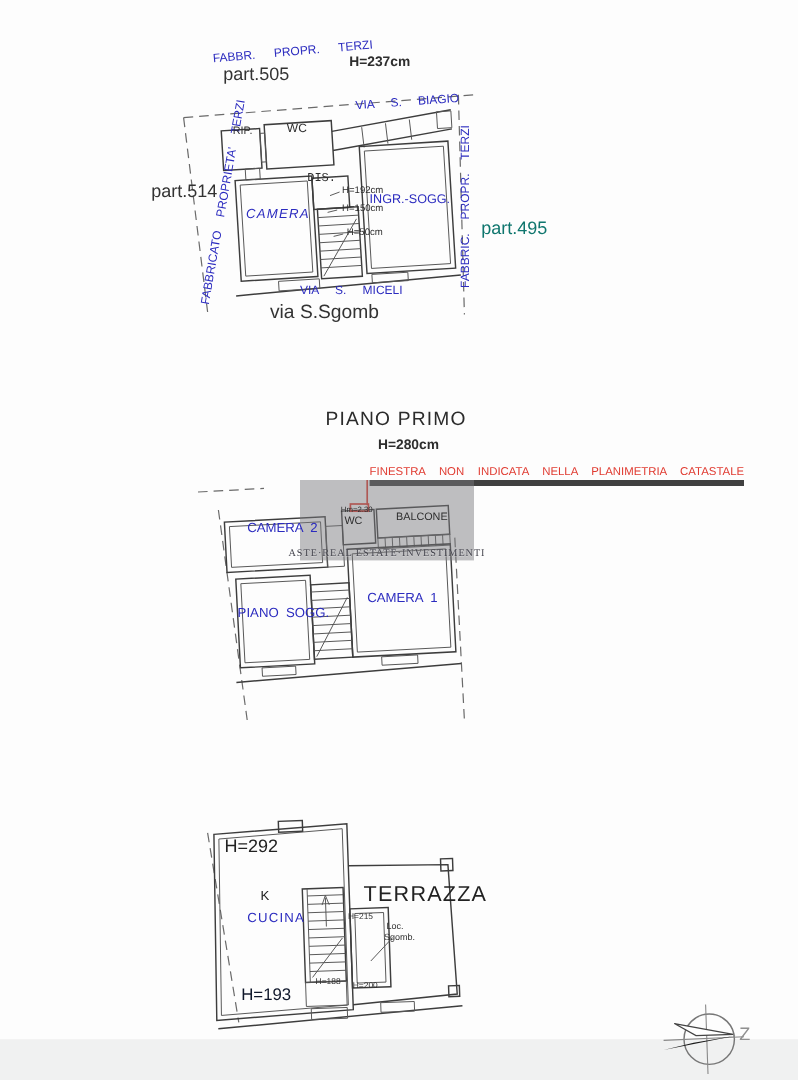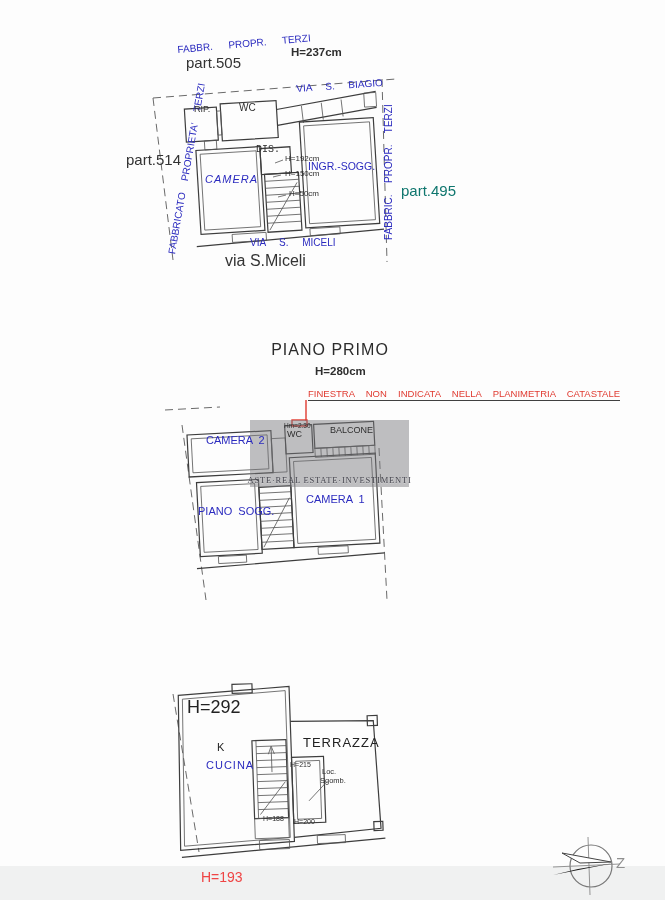--- a/index.html
+++ b/index.html
@@ -21,21 +21,21 @@
   .red{color:#e03a30;}
   .title{letter-spacing:1px;color:#2b2b2b;}
   .bold{font-weight:bold;}
   .center{text-align:center;}
   svg{position:absolute;overflow:visible;}
   .wall{fill:none;stroke:#3d3d3d;stroke-width:1.2;}
   .thin{fill:none;stroke:#555;stroke-width:0.8;}
   .dash{fill:none;stroke:#6a6a6a;stroke-width:1;stroke-dasharray:8 5;}
   .redline{fill:none;stroke:#e03a30;stroke-width:1.4;}
   #watermark-block{
-    position:absolute;left:250px;top:420px;width:159px;height:67px;
+    position:absolute;left:250px;top:400px;width:145px;height:67px;
     background:rgba(122,122,126,0.48);
   }
   #watermark-caption{
     position:absolute;left:50%;bottom:2px;transform:translateX(-50%);
     font-family:"Liberation Serif", serif;
     font-size:8.5px;letter-spacing:0.8px;white-space:nowrap;
     color:#474750;text-shadow:0 1px 0 rgba(255,255,255,0.3);
   }
   #watermark-logo{
     position:absolute;left:318px;top:402px;
@@ -96,25 +96,25 @@
 
   <div class="lbl" style="left:194px;top:105px;font-size:9px;">RIP.</div>
   <div class="lbl" style="left:239px;top:103px;font-size:10px;">WC</div>
   <div class="lbl" style="left:256px;top:145px;font-size:10px;font-family:Liberation Mono, monospace;">DIS.</div>
   <div class="lbl blue" style="left:205px;top:174px;font-size:11px;letter-spacing:1px;font-style:italic;">CAMERA</div>
   <div class="lbl blue" style="left:308px;top:161px;font-size:10.5px;">INGR.-SOGG.</div>
   <div class="lbl" style="left:285px;top:155px;font-size:8px;text-align:right;">H=192cm</div>
   <div class="lbl" style="left:285px;top:170px;font-size:8px;">H=150cm</div>
   <div class="lbl" style="left:289px;top:190px;font-size:8px;">H=50cm</div>
   <div class="lbl blue" style="left:250px;top:238px;font-size:10px;word-spacing:4px;">VIA  S.  MICELI</div>
-  <div class="lbl" style="left:225px;top:253px;font-size:16px;color:#333;">via S.Miceli</div>
+  <div class="lbl" style="left:225px;top:253px;font-size:16px;color:#333;">via S.Sgomb</div>
 
   <div class="lbl title center" style="left:250px;top:342px;width:160px;font-size:16px;">PIANO PRIMO</div>
   <div class="lbl bold" style="left:315px;top:365px;font-size:11.5px;">H=280cm</div>
-  <div class="lbl red" style="left:308px;top:389px;font-size:9.5px;word-spacing:3px;border-bottom:1px solid #404040;padding-bottom:1px;">FINESTRA  NON  INDICATA  NELLA  PLANIMETRIA  CATASTALE</div>
+  <div class="lbl red" style="left:308px;top:389px;font-size:9.5px;word-spacing:3px;border-bottom:5px solid #404040;padding-bottom:1px;">FINESTRA  NON  INDICATA  NELLA  PLANIMETRIA  CATASTALE</div>
 
   <svg style="left:165px;top:400px;" width="250" height="200" viewBox="0 0 250 200">
     <path class="dash" d="M0 10 L55 7"></path>
     <path class="dash" d="M17 25 L41 200"></path>
     <path class="dash" d="M214 48 L222 200"></path>
     <g transform="rotate(-3 120 90)">
       <rect class="wall" x="25" y="30" width="84" height="42"></rect>
       <rect class="thin" x="29" y="34" width="76" height="34"></rect>
       <rect class="thin" x="109" y="38" width="14" height="34"></rect>
       <rect class="wall" x="123" y="26" width="27" height="28"></rect>
@@ -165,30 +165,30 @@
       <rect class="wall" x="207" y="143" width="9" height="9"></rect>
       <rect class="wall" x="127" y="76" width="32" height="66"></rect>
       <rect class="thin" x="131" y="80" width="24" height="58"></rect>
       <line class="thin" x1="143" y1="120" x2="162" y2="101"></line>
       <path class="wall" d="M14 172 L218 160"></path>
       <rect class="thin" x="92" y="158" width="30" height="9"></rect>
       <rect class="thin" x="150" y="155" width="28" height="8"></rect>
     </g>
   </svg>
 
-  <div class="lbl" style="left:187px;top:698px;font-size:18px;color:#222;">H=292</div>
+  <div class="lbl" style="left:187px;top:698px;font-size:15px;color:#222;">H=292</div>
   <div class="lbl" style="left:217px;top:742px;font-size:11px;color:#222;">K</div>
   <div class="lbl blue" style="left:206px;top:760px;font-size:11px;letter-spacing:1px;">CUCINA</div>
-  <div class="lbl" style="left:303px;top:736px;font-size:13px;letter-spacing:1px;color:#222;">TERRAZZA</div>
+  <div class="lbl" style="left:303px;top:736px;font-size:18px;letter-spacing:1px;color:#222;">TERRAZZA</div>
   <div class="lbl" style="left:290px;top:761px;font-size:7px;">H=215</div>
   <div class="lbl" style="left:322px;top:768px;font-size:7.5px;">Loc.</div>
   <div class="lbl" style="left:320px;top:777px;font-size:7.5px;">Sgomb.</div>
   <div class="lbl" style="left:263px;top:815px;font-size:7px;">H=188</div>
   <div class="lbl" style="left:294px;top:818px;font-size:7px;">H=200</div>
-  <div class="lbl" style="left:201px;top:870px;font-size:14px;color:#ef4444;">H=193</div>
+  <div class="lbl" style="left:201px;top:821px;font-size:14px;color:#0f172a;">H=193</div>
 
   <svg style="left:548px;top:833px;" width="95" height="64" viewBox="0 0 95 64">
     <circle cx="43" cy="33" r="21" fill="none" stroke="#777" stroke-width="1.2"></circle>
     <line x1="40" y1="4" x2="42" y2="62" stroke="#888" stroke-width="0.9"></line>
     <line x1="5" y1="34" x2="72" y2="31" stroke="#888" stroke-width="0.9"></line>
     <polygon points="14,20 63,29 32,30" fill="#ffffff" stroke="#444" stroke-width="1"></polygon>
     <polygon points="5,42 66,30 30,36" fill="#1a1a1a"></polygon>
   </svg>
   <div class="lbl" style="left:616px;top:855px;font-size:15px;color:#909090;">Z</div>
 

